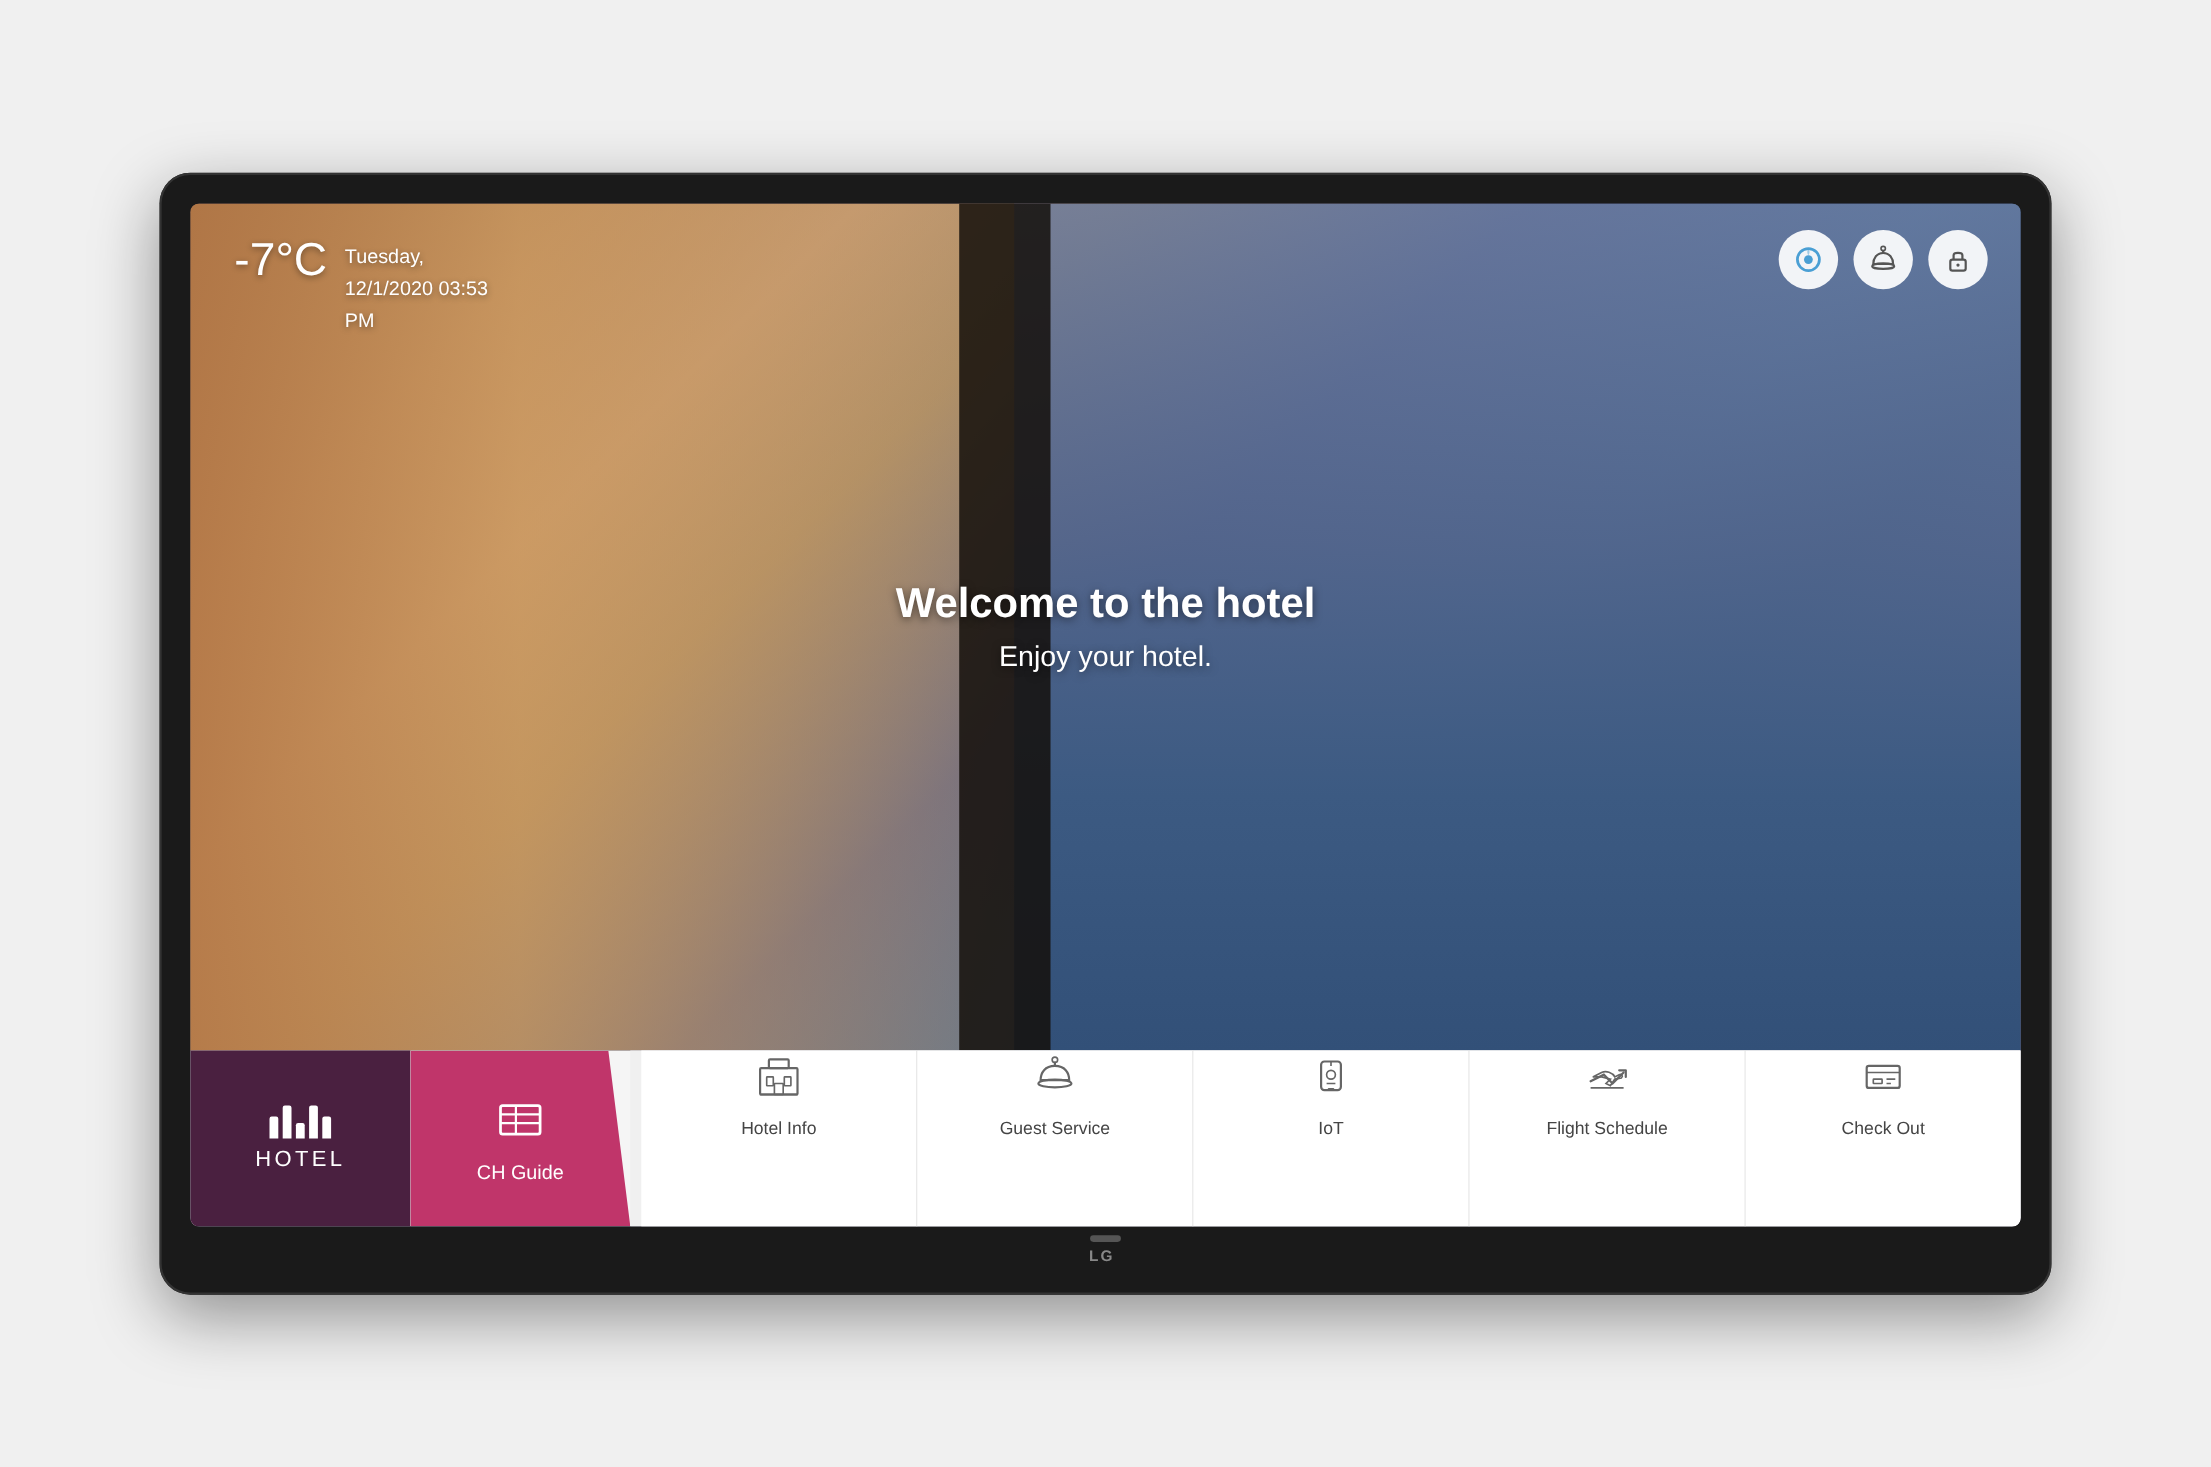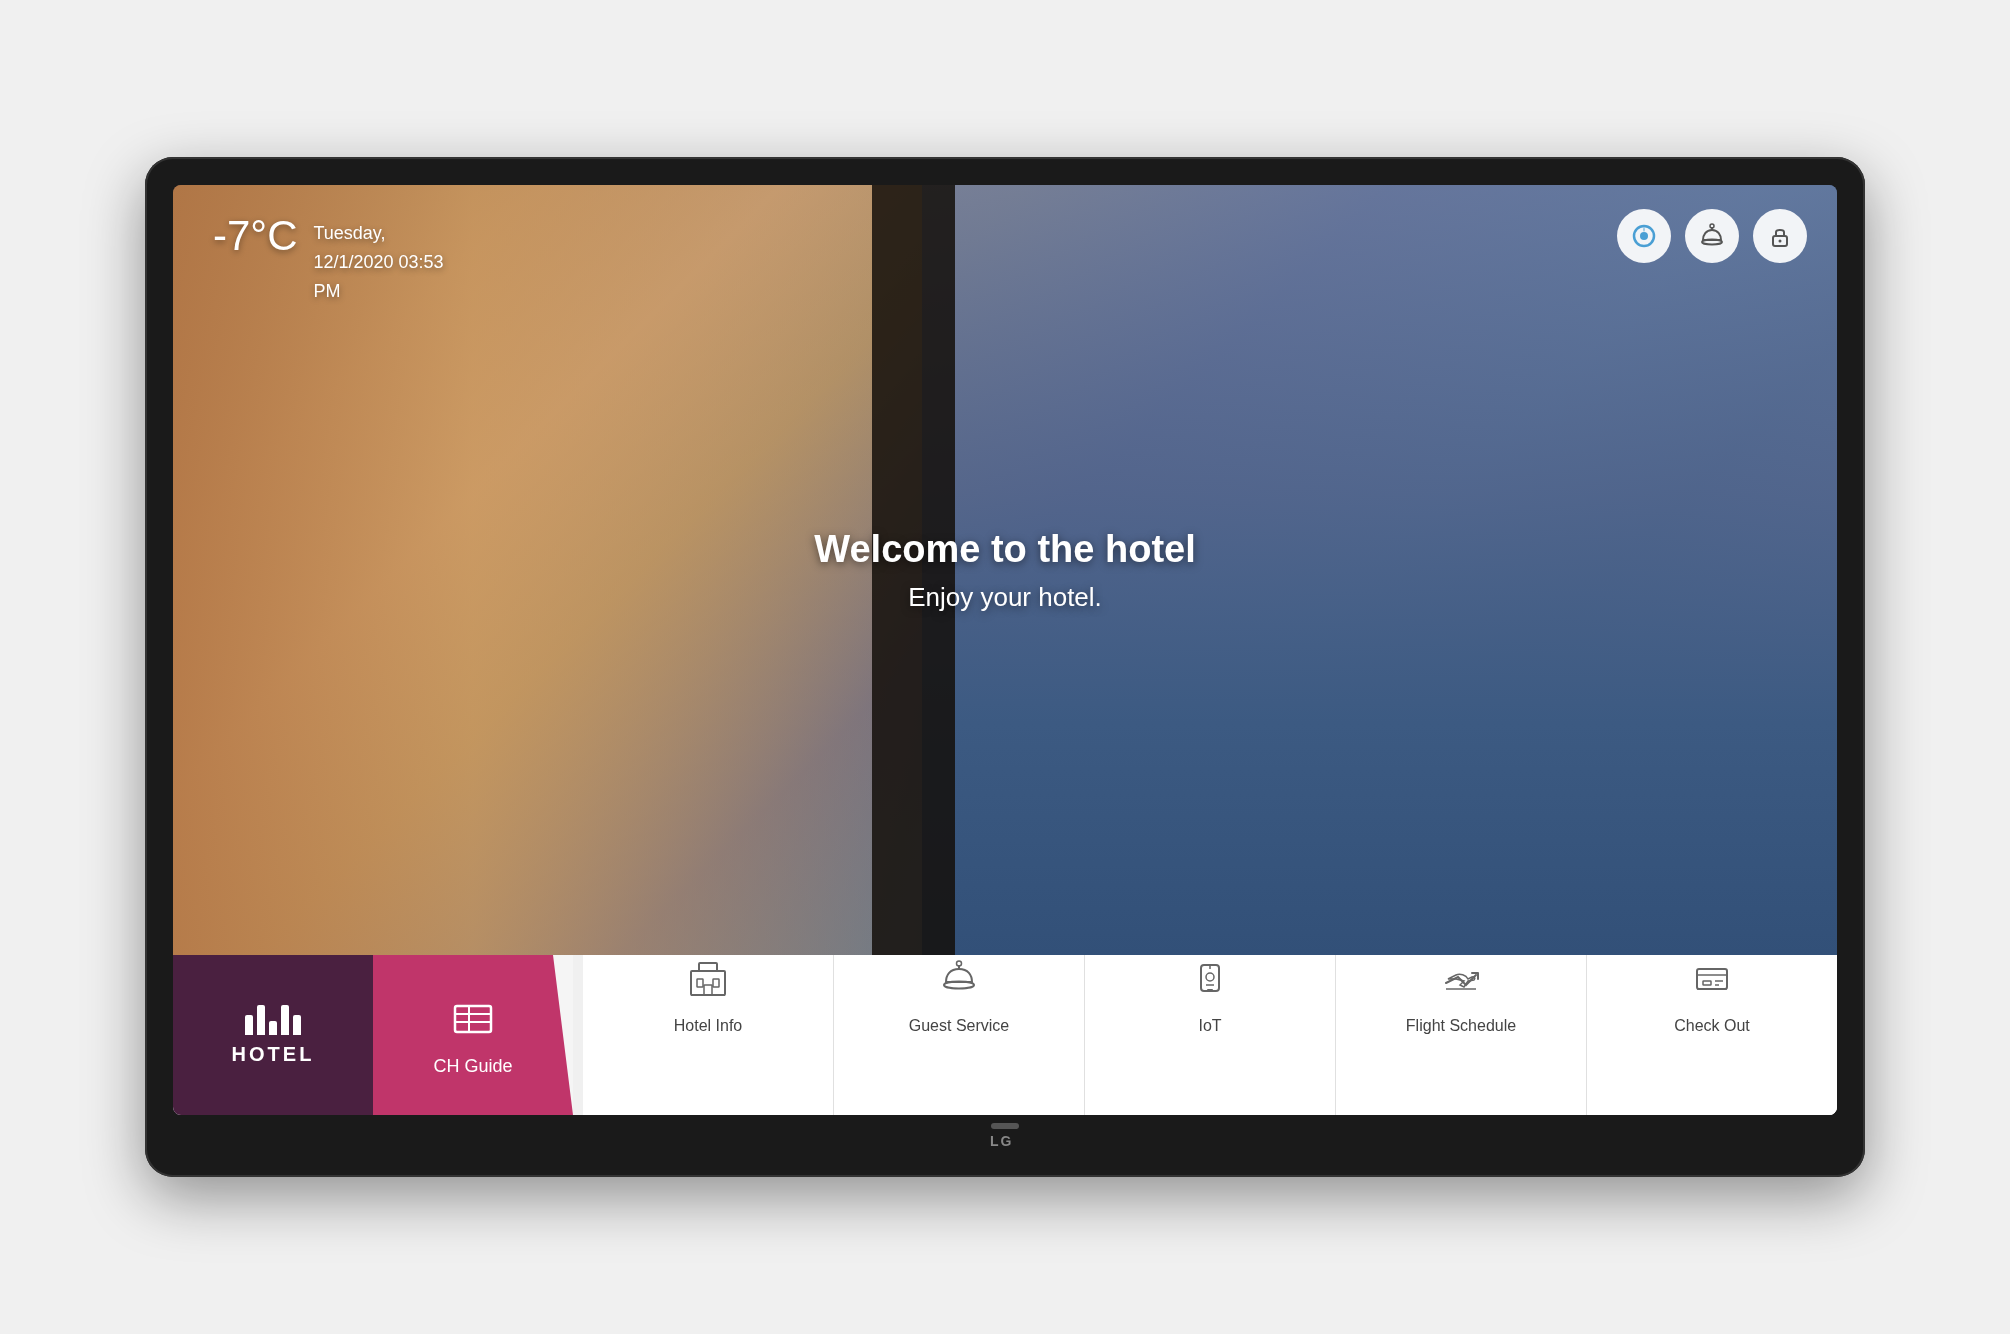--- a/index.html
+++ b/index.html
@@ -202,21 +202,21 @@
 
     .hotel-bar {
       background: white;
       width: 8px;
       border-radius: 2px 2px 0 0;
     }
 
     .hotel-label {
       color: white;
       font-size: 20px;
-      font-weight: 700;
+      font-weight: 400;
       letter-spacing: 3px;
     }
 
     .nav-ch-guide {
       width: 200px;
       background: #c0356a;
       display: flex;
       flex-direction: column;
       align-items: center;
       justify-content: center;

